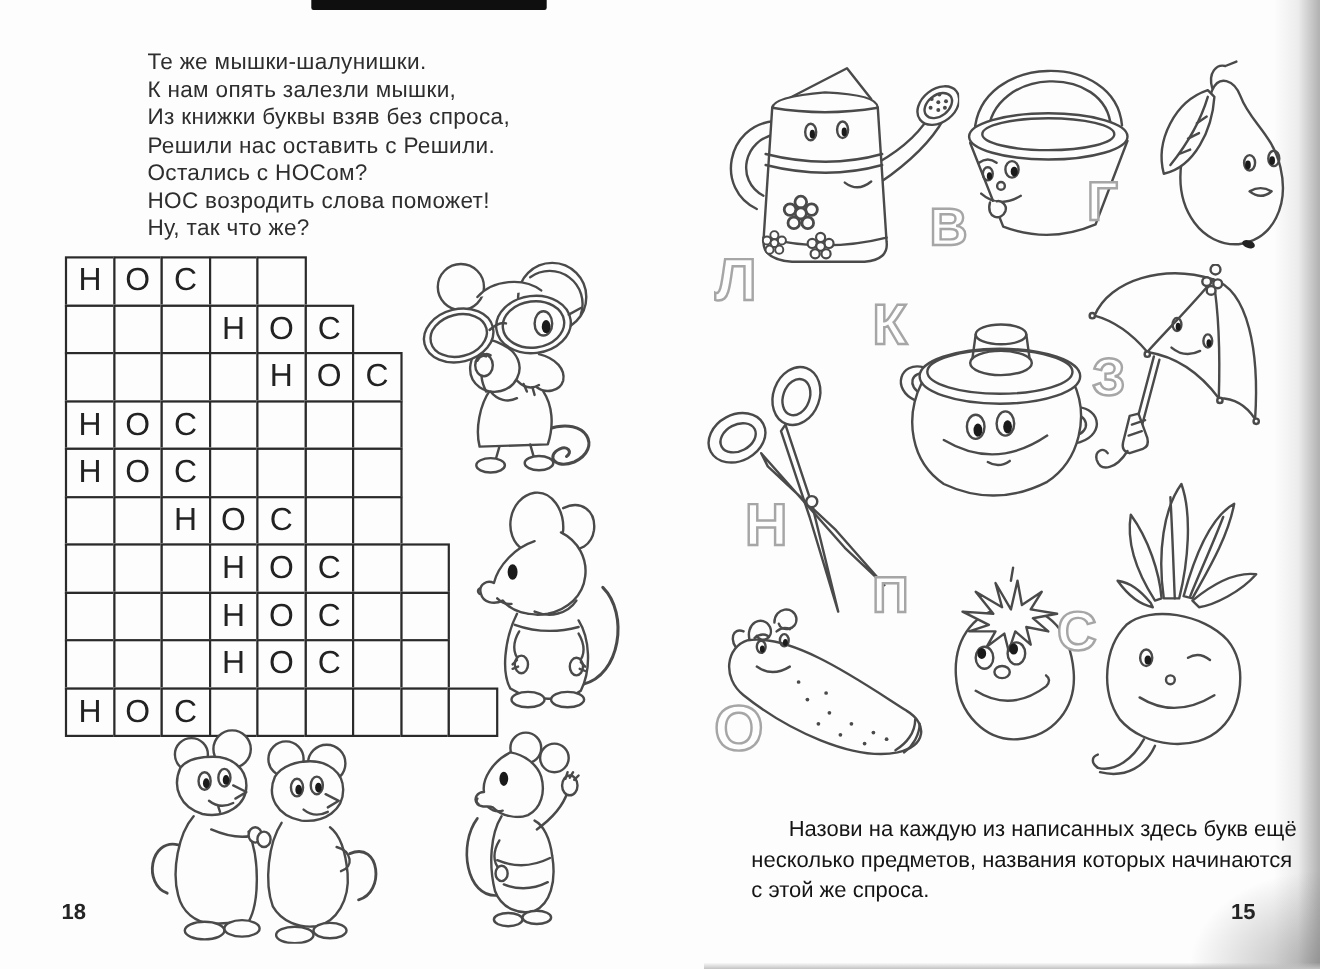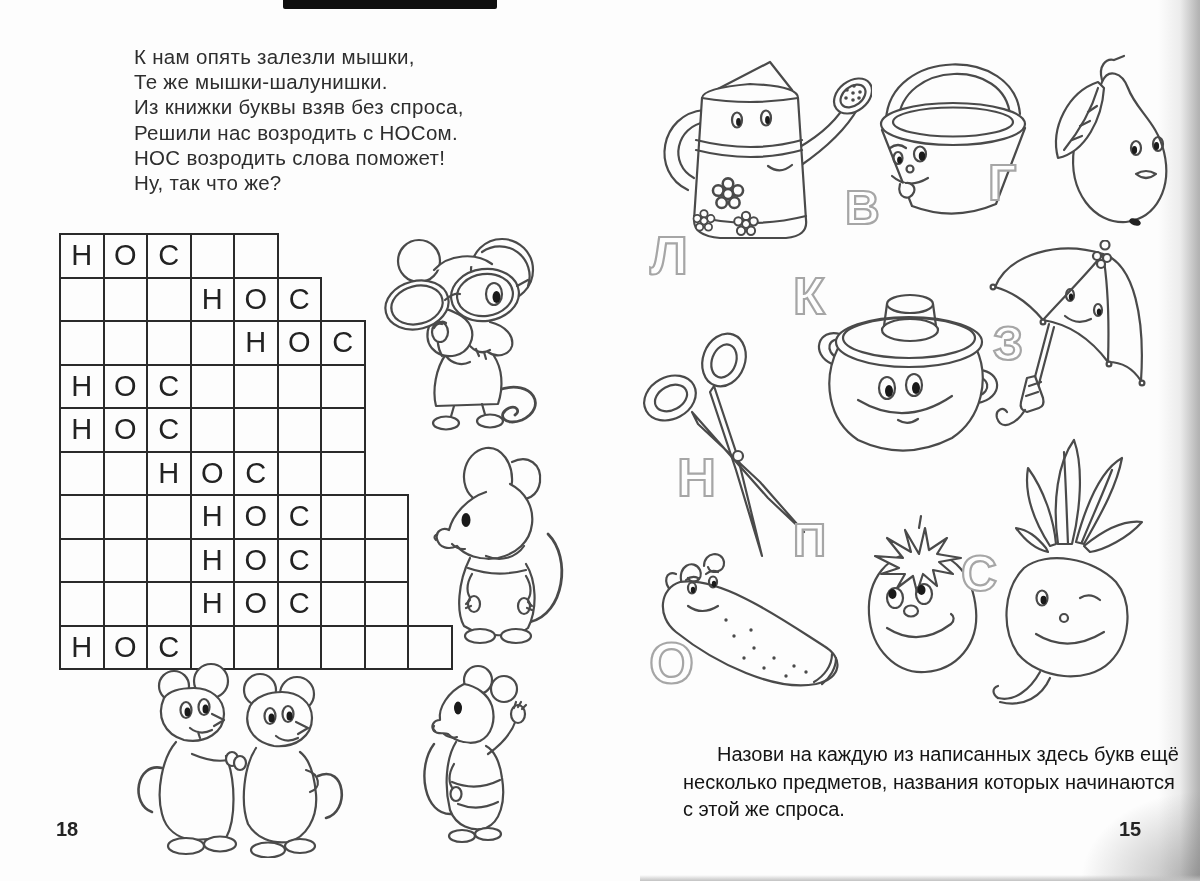--- a/index.html
+++ b/index.html
@@ -60,24 +60,25 @@
 <body>
 
 <div id="page">
   <div class="topbar"></div>
   <div class="corner-shade"></div>
   <div class="bottom-shade"></div>
 
   <section class="page-section">
 
     <div class="poem">
+        <div class="poem-line">Те же мышки-шалунишки.</div>
         <div class="poem-line">К нам опять залезли мышки,</div>
-        <div class="poem-line">Те же мышки-шалунишки.</div>
         <div class="poem-line">Из книжки буквы взяв без спроса,</div>
-        <div class="poem-line">Решили нас возродить с НОСом.</div>
+        <div class="poem-line">Решили нас оставить с Решили.</div>
+        <div class="poem-line">Остались с НОСом?</div>
         <div class="poem-line">НОС возродить слова поможет!</div>
         <div class="poem-line">Ну, так что же?</div>
       </div>
 
     <div class="grid">
         <div class="grid-row">
           <div class="grid-cell">Н</div>
           <div class="grid-cell">О</div>
           <div class="grid-cell">С</div>
           <div class="grid-cell"></div>

